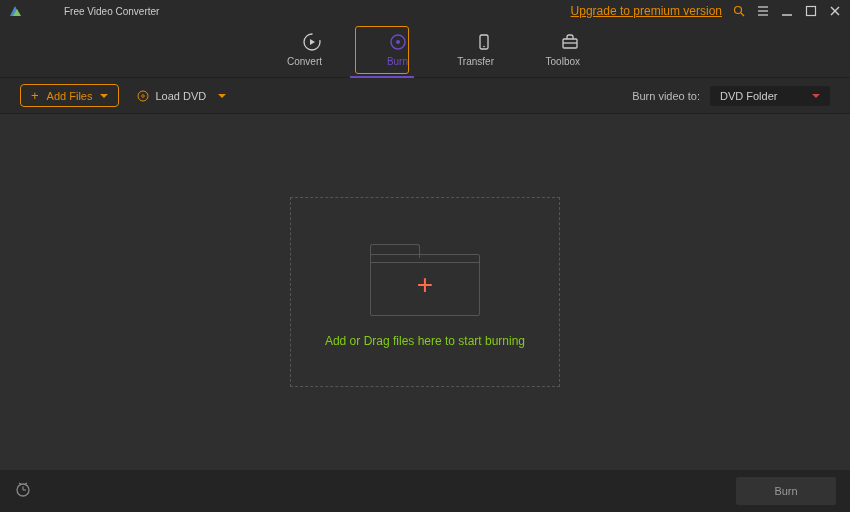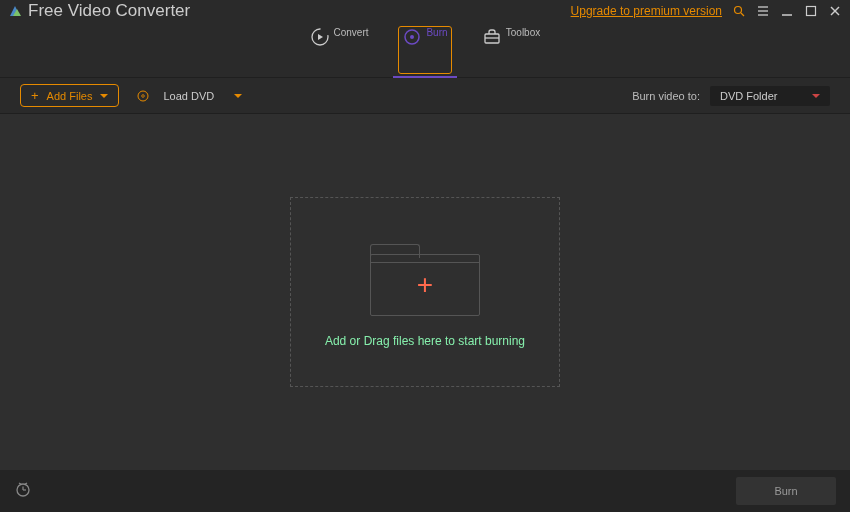--- a/index.html
+++ b/index.html
@@ -1,53 +1,53 @@
 <!DOCTYPE html>
 <html><head>
 <meta charset="utf-8">
 <style>
 * { margin: 0; padding: 0; box-sizing: border-box; }
 body { width: 850px; height: 512px; background: #2a2a2a; font-family: Arial, sans-serif; color: #aaa; overflow: hidden; position: relative; }
 
 .titlebar { height: 22px; display: flex; align-items: center; justify-content: space-between; padding: 0 8px; background: #2a2a2a; }
 .titlebar-left { display: flex; align-items: center; gap: 6px; }
 .titlebar-logo { width: 14px; height: 14px; }
-.titlebar-title { font-size: 17px; color: #ccc; }
+.titlebar-title { font-size: 10px; color: #ccc; margin-left: 36px; }
 .titlebar-right { display: flex; align-items: center; gap: 10px; }
 .upgrade-link { color: #e68a00; font-size: 12px; text-decoration: underline; cursor: pointer; }
 .tb-icon { cursor: pointer; display: flex; align-items: center; justify-content: center; width: 14px; height: 14px; }
 
 .main-tabs { height: 56px; display: flex; align-items: center; justify-content: center; gap: 32px; background: #2a2a2a; border-bottom: 1px solid #1f1f1f; }
-.tab { display: flex; flex-direction: row; align-items: flex-start; justify-content: center; width: 54px; height: 48px; cursor: pointer; gap: 4px; border: 1px solid transparent; border-radius: 3px; position: relative; }
+.tab { display: flex; flex-direction: column; align-items: flex-end; justify-content: center; width: 54px; height: 48px; cursor: pointer; gap: 4px; border: 1px solid transparent; border-radius: 3px; position: relative; }
 .tab.active { border: 1px solid #e68a00; }
 .tab.active::after { content: ""; position: absolute; left: -6px; right: -6px; bottom: -5px; height: 2px; background: #6b4ac2; }
 .tab-icon { width: 20px; height: 20px; display: flex; align-items: center; justify-content: center; }
 .tab-label { font-size: 10px; color: #bbb; }
 .tab.active .tab-label { color: #6b4ac2; }
 
 .subbar { height: 36px; display: flex; align-items: center; justify-content: space-between; padding: 0 20px; background: #2a2a2a; border-bottom: 1px solid #1f1f1f; }
 .subbar-left { display: flex; align-items: center; gap: 18px; }
 .add-files-btn { display: flex; align-items: center; gap: 8px; border: 1px solid #e68a00; border-radius: 4px; padding: 4px 10px; cursor: pointer; font-size: 11px; color: #e68a00; }
 .plus-small { font-size: 13px; color: #e68a00; line-height: 1; }
 .chevron-small { border-left: 4px solid transparent; border-right: 4px solid transparent; border-top: 4px solid #e68a00; width: 0; height: 0; }
-.load-dvd { display: flex; align-items: center; gap: 14px; cursor: pointer; font-size: 11px; color: #ccc; }
+.load-dvd { display: flex; align-items: center; gap: 6px; cursor: pointer; font-size: 11px; color: #ccc; }
 .circle-icon { width: 12px; height: 12px; }
 .subbar-right { display: flex; align-items: center; gap: 10px; }
 .burn-to-label { font-size: 11px; color: #bbb; margin-left: 40px; }
 .dvd-folder-select { display: flex; align-items: center; justify-content: space-between; background: #1f1f1f; padding: 4px 10px; width: 120px; cursor: pointer; font-size: 11px; color: #ccc; border-radius: 2px; }
 .chevron-red { border-left: 4px solid transparent; border-right: 4px solid transparent; border-top: 4px solid #c44; width: 0; height: 0; }
 
 .content { position: relative; height: 356px; background: #2f2f2f; display: flex; align-items: center; justify-content: center; }
 .dropzone { width: 270px; height: 190px; border: 1px dashed #555; display: flex; flex-direction: column; align-items: center; justify-content: center; gap: 18px; cursor: pointer; }
 .folder-shape { width: 110px; height: 80px; position: relative; }
 .folder-back { position: absolute; top: 8px; left: 0; width: 50px; height: 14px; border: 1px solid #555; border-bottom: none; border-radius: 3px 3px 0 0; }
 .folder-front { position: absolute; top: 18px; left: 0; width: 110px; height: 62px; border: 1px solid #555; border-radius: 2px; display: flex; align-items: center; justify-content: center; }
 .folder-line { position: absolute; top: 26px; left: 0; width: 110px; height: 1px; background: #555; }
 .big-plus { color: #ff6a4d; font-size: 28px; font-weight: 300; }
-.dropzone-text { font-size: 12px; color: #86efac; }
+.dropzone-text { font-size: 12px; color: #84cc16; }
 
 .bottombar { position: absolute; bottom: 0; left: 0; right: 0; height: 42px; background: #242424; display: flex; align-items: center; justify-content: space-between; padding: 0 14px; }
 .clock-icon { cursor: pointer; }
 .burn-btn { width: 100px; height: 28px; background: #333; color: #999; font-size: 11px; display: flex; align-items: center; justify-content: center; cursor: pointer; border-radius: 2px; }
 </style>
 </head>
 <body>
 
 <div class="titlebar">
   <div class="titlebar-left">
@@ -108,20 +108,29 @@
       <svg width="20" height="20" viewBox="0 0 20 20">
           <circle cx="10" cy="10" r="7" stroke="#6b4ac2" stroke-width="1.5" fill="none"></circle>
           <circle cx="10" cy="10" r="2" fill="#6b4ac2"></circle>
         </svg>
     </span>
     <span class="tab-label">Burn</span>
   </div>
   <div class="tab">
     <span class="tab-icon">
       <svg width="20" height="20" viewBox="0 0 20 20">
+          <rect x="6" y="3" width="8" height="14" rx="1.5" stroke="#ccc" stroke-width="1.3" fill="none"></rect>
+          <circle cx="10" cy="14.5" r="0.8" fill="#ccc"></circle>
+        </svg>
+    </span>
+    <span class="tab-label">Transfer</span>
+  </div>
+  <div class="tab">
+    <span class="tab-icon">
+      <svg width="20" height="20" viewBox="0 0 20 20">
           <rect x="3" y="7" width="14" height="9" rx="1" stroke="#ccc" stroke-width="1.3" fill="none"></rect>
           <path d="M7 7V5a2 2 0 012-2h2a2 2 0 012 2v2" stroke="#ccc" stroke-width="1.3" fill="none"></path>
           <line x1="3" y1="11" x2="17" y2="11" stroke="#ccc" stroke-width="1.3"></line>
         </svg>
     </span>
     <span class="tab-label">Toolbox</span>
   </div>
 </div>
 
 <div class="subbar">

